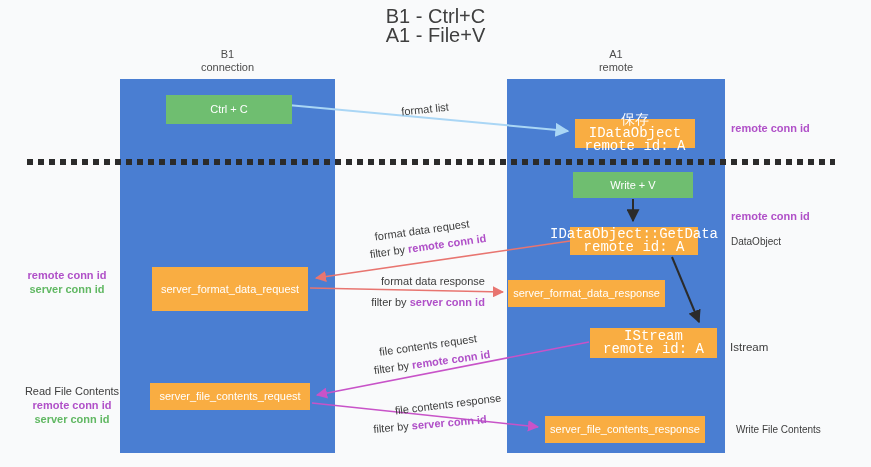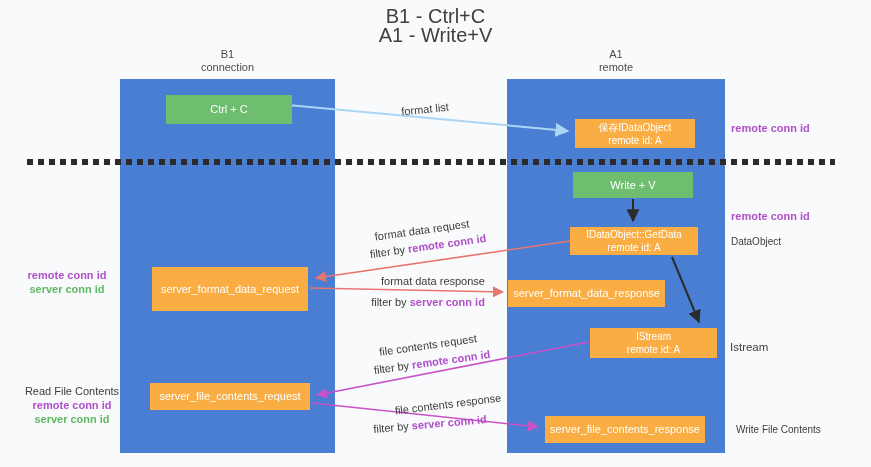--- a/index.html
+++ b/index.html
@@ -14,21 +14,21 @@
   .col-header {
     position:absolute; top:48px; text-align:center;
     font-size:11px; line-height:13px; color:#4c4c4c;
   }
   .col-rect { position:absolute; top:79px; height:374px; background:#4a7ed2; }
   .node {
     position:absolute; display:flex; flex-direction:column; align-items:center;
     justify-content:center; color:#ffffff; text-align:center;
     font-size:11px; line-height:13px;
   }
-  .node.small { font-size:10px; }
+  .node.small { font-size:14px;font-family:Liberation Mono, monospace; }
   .green  { background:#6fbe70; }
   .orange { background:#f9ad42; }
   .dashes {
     position:absolute; left:27px; top:159px; width:808px; height:6px;
     background:repeating-linear-gradient(90deg,#2b2b2b 0 6px,transparent 6px 11px);
   }
   .mlabel {
     position:absolute; font-size:11px; color:#3d3d3d; white-space:nowrap;
     transform:translate(-50%,-50%);
   }
@@ -41,21 +41,21 @@
   }
   svg.arrows { position:absolute; left:0; top:0; pointer-events:none; }
 </style>
 </head>
 <body>
 
 <div class="canvas">
 
   <div class="title">
     <div>B1 - Ctrl+C</div>
-    <div>A1 - Write+V</div>
+    <div>A1 - File+V</div>
   </div>
 
   <div class="col-header" style="left:120px;width:215px;">
     <div>B1</div>
     <div>connection</div>
   </div>
   <div class="col-header" style="left:507px;width:218px;">
     <div>A1</div>
     <div>remote</div>
   </div>

